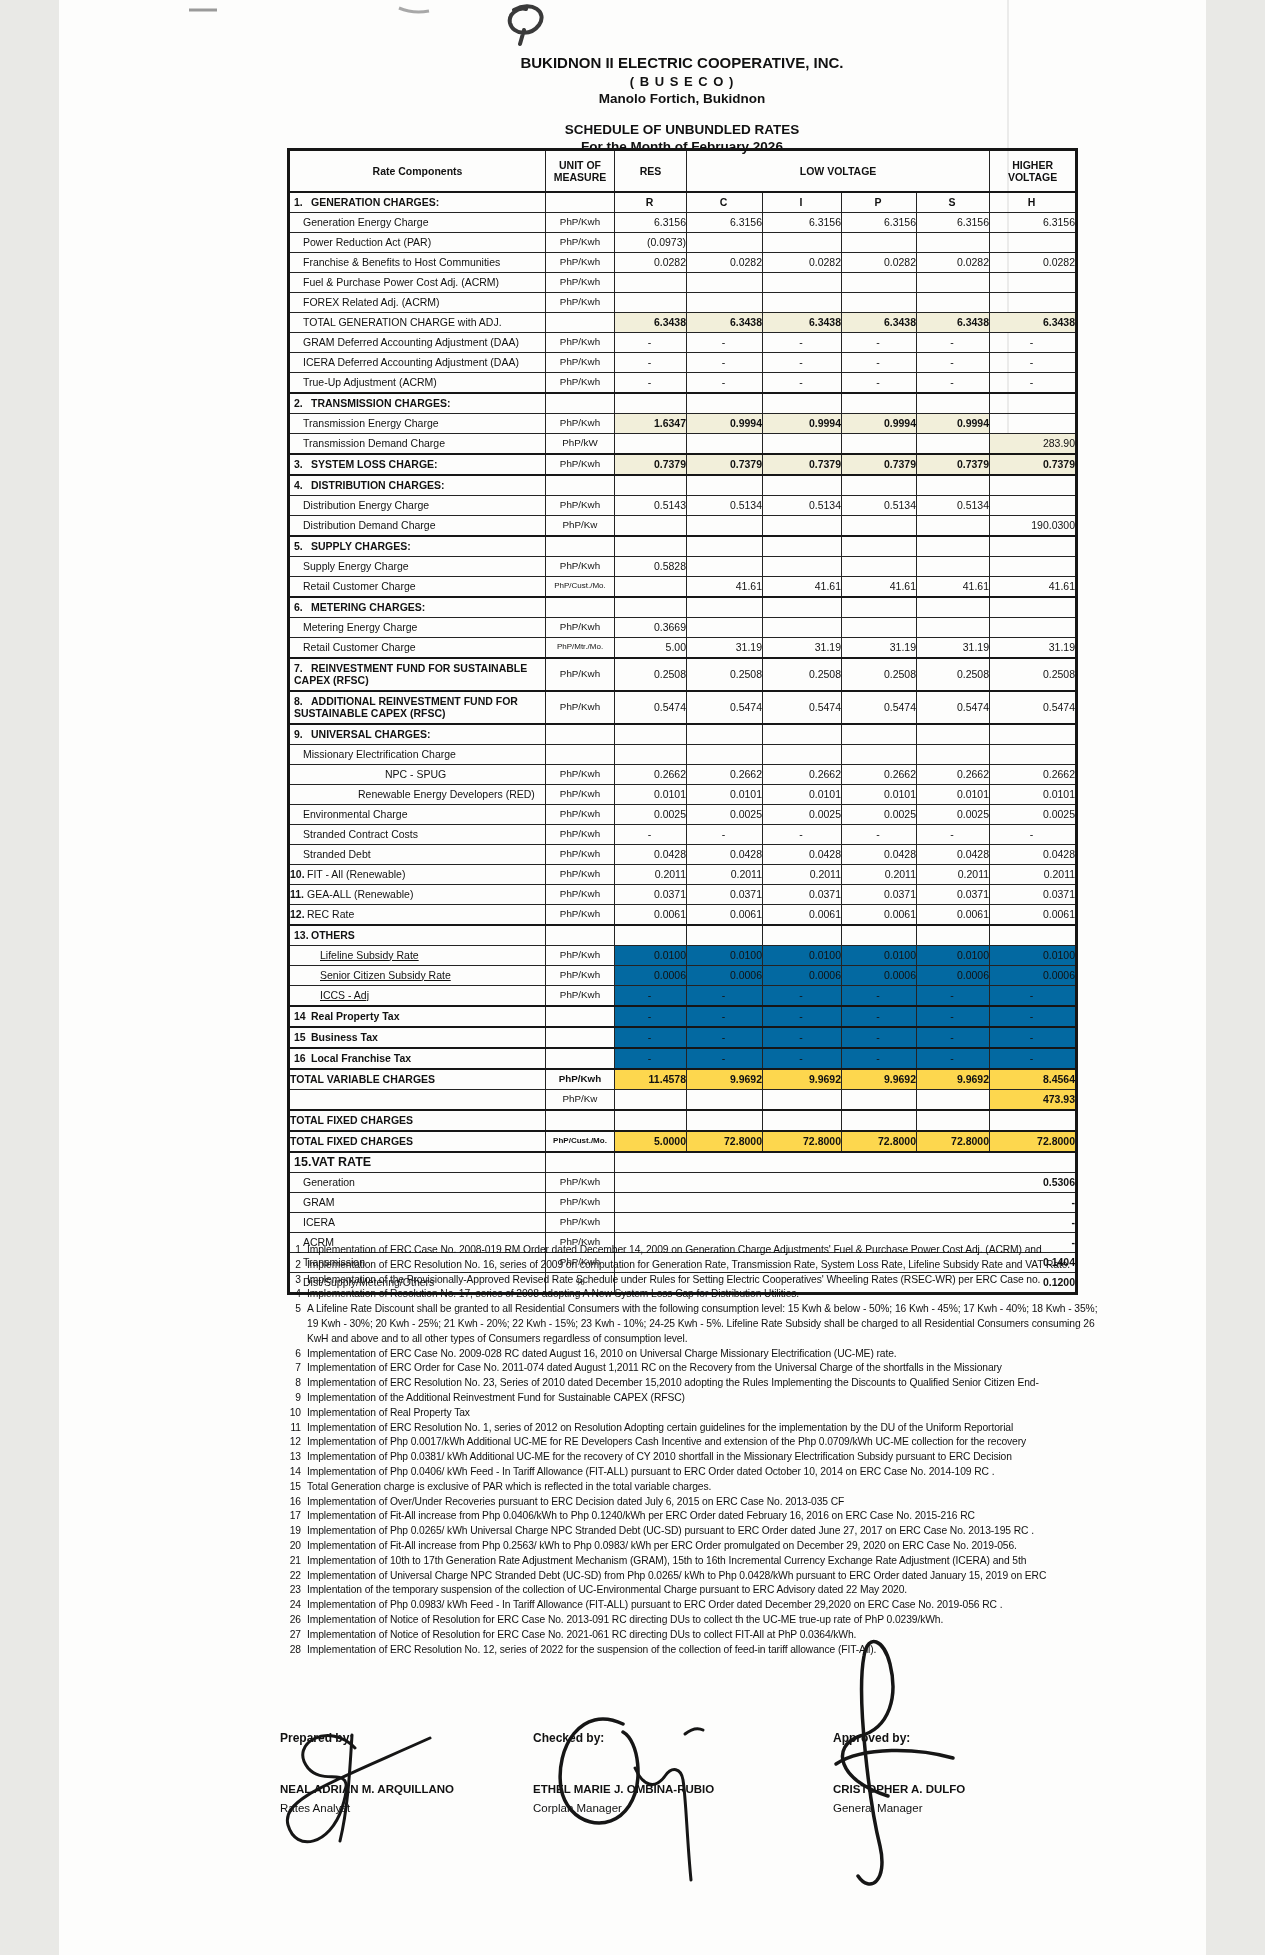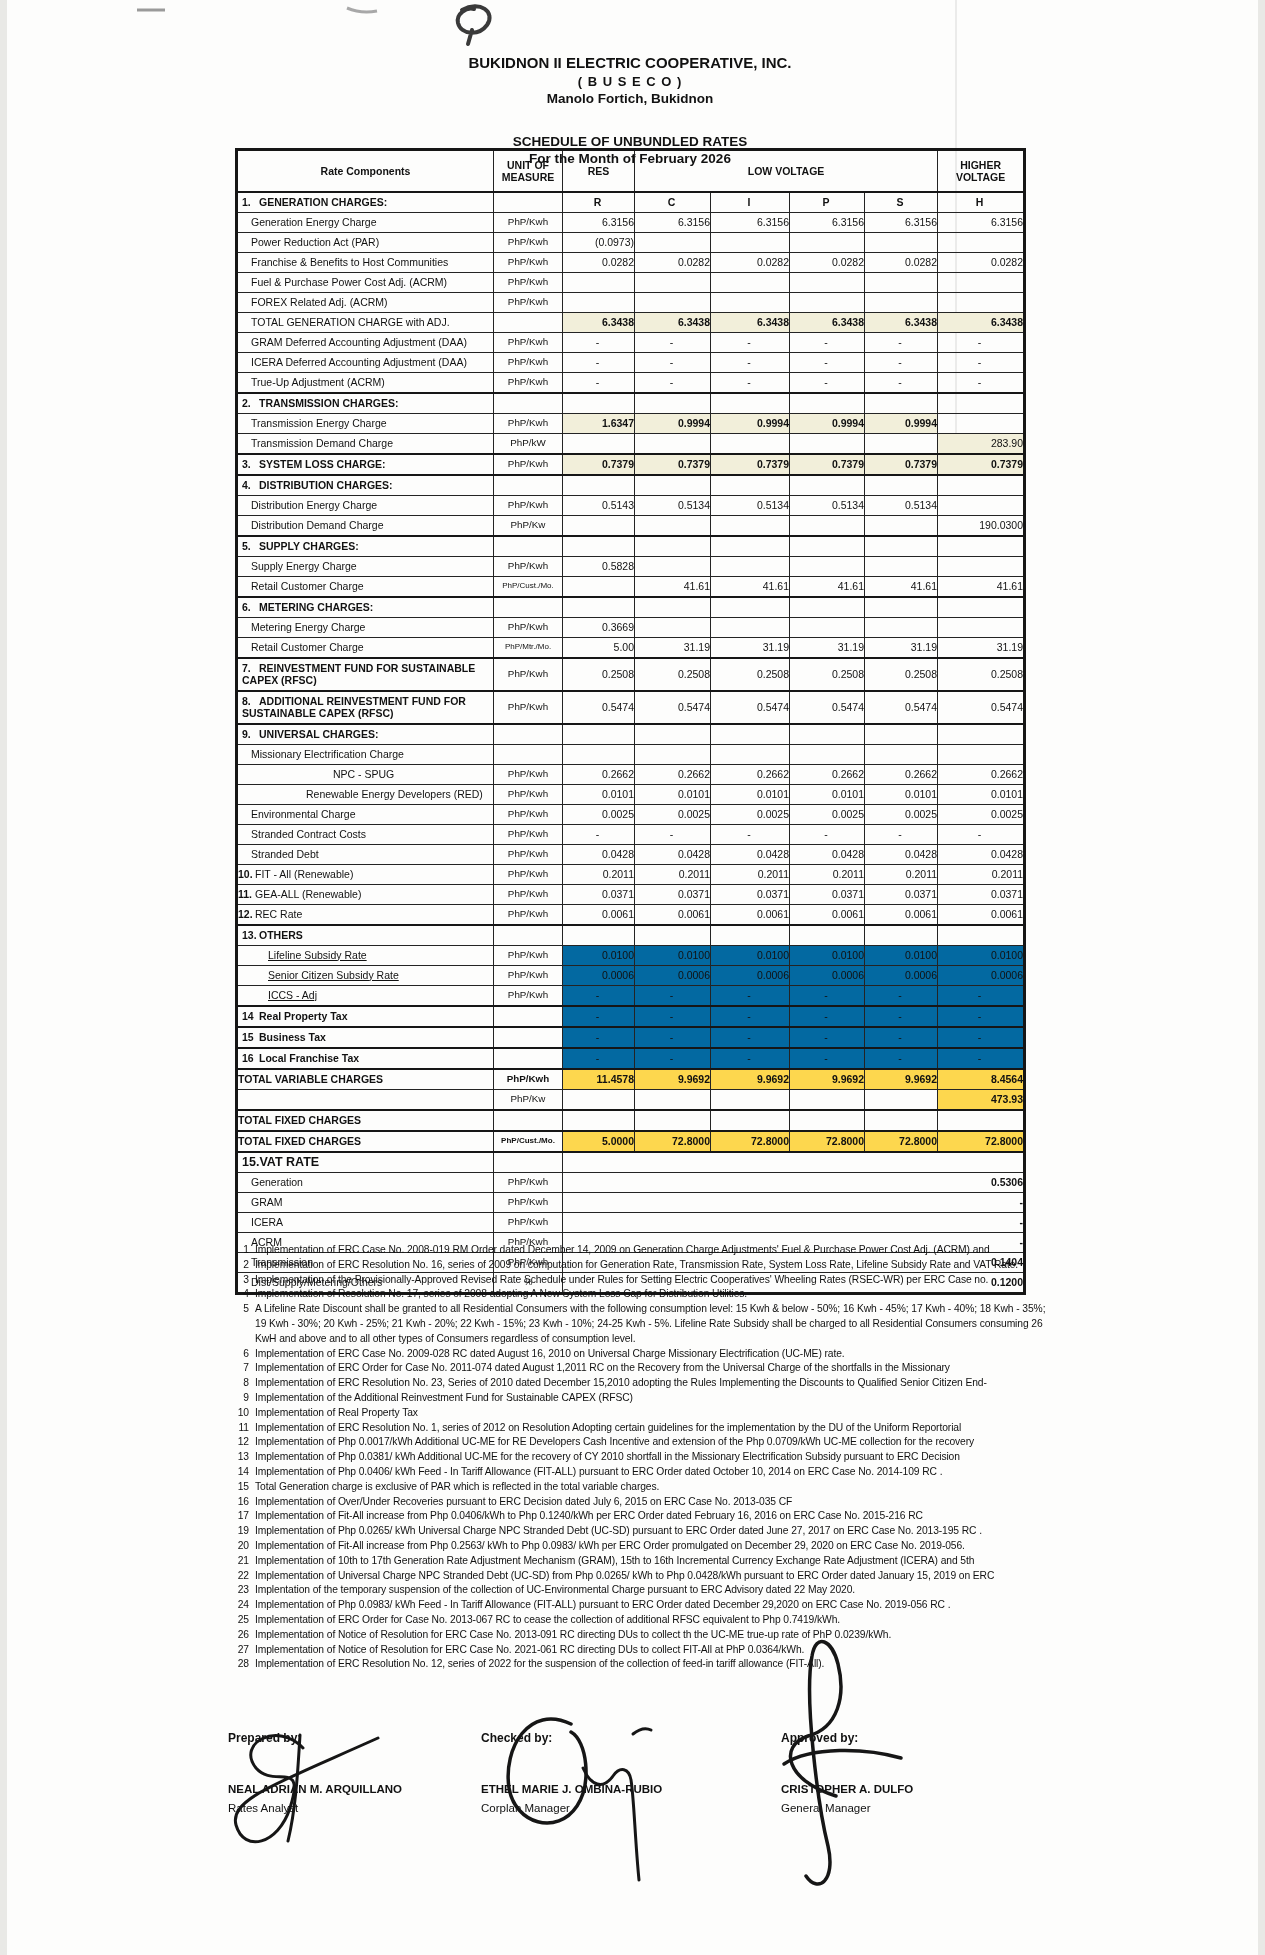--- a/index.html
+++ b/index.html
@@ -1,25 +1,25 @@
 <!DOCTYPE html>
 <html><head>
 <meta charset="utf-8">
 <style>
   html,body{margin:0;padding:0;background:#e9e9e6;}
-  .page{position:relative;width:1251px;height:1955px;background:#fdfdfc;margin:0 auto;
+  .page{position:relative;width:1147px;height:1955px;background:#fdfdfc;margin:0 auto;
         font-family:"Liberation Sans",sans-serif;color:#111;overflow:hidden;}
   .scanline{position:absolute;left:948px;top:0;width:2px;height:470px;background:#000;opacity:.07;}
   .artifact-top{position:absolute;left:0;top:0;}
 
   .doc-header{position:absolute;left:228px;top:54px;width:790px;text-align:center;font-weight:700;}
   .h-company{font-size:15px;}
   .h-acronym{font-size:13px;margin-top:3px;letter-spacing:1px;}
   .h-address{font-size:13.5px;margin-top:2px;}
-  .h-title{font-size:13.5px;margin-top:28px;}
+  .h-title{font-size:13.5px;margin-top:16px;}
   .h-subtitle{font-size:13.5px;margin-top:2px;}
 
   table.rates{position:absolute;left:228px;top:148px;width:788px;border-collapse:collapse;
               table-layout:fixed;border:3px solid #161616;font-size:10.5px;}
   table.rates th,table.rates td{border:1px solid #242424;padding:0;overflow:hidden;}
   table.rates th{height:40px;font-size:10.5px;font-weight:700;text-align:center;
                  border-bottom:2px solid #161616;line-height:1.15;}
   table.rates td{height:19px;line-height:1.1;}
   tr.tall td{height:31px;}
   td.label{text-align:left;padding-left:4px;}
@@ -680,24 +680,20 @@
       </div>
       <div class="fn">
         <span class="fn-num">23</span>
         <span class="fn-text">Implentation of the temporary suspension of the collection of UC-Environmental Charge pursuant to ERC Advisory dated 22 May 2020.</span>
       </div>
       <div class="fn">
         <span class="fn-num">24</span>
         <span class="fn-text">Implementation of Php 0.0983/ kWh Feed - In Tariff Allowance (FIT-ALL)  pursuant to ERC Order dated December 29,2020 on ERC Case No. 2019-056 RC .</span>
       </div>
       <div class="fn">
-        <span class="fn-num">25</span>
-        <span class="fn-text">Implementation of ERC Order for Case No. 2013-067 RC to cease the collection of additional RFSC equivalent to Php 0.7419/kWh.</span>
-      </div>
-      <div class="fn">
         <span class="fn-num">26</span>
         <span class="fn-text">Implementation of Notice of Resolution for ERC Case No. 2013-091 RC directing DUs to collect th the UC-ME true-up rate of PhP 0.0239/kWh.</span>
       </div>
       <div class="fn">
         <span class="fn-num">27</span>
         <span class="fn-text">Implementation of Notice of Resolution for ERC Case No. 2021-061 RC directing DUs to collect FIT-All at PhP 0.0364/kWh.</span>
       </div>
       <div class="fn">
         <span class="fn-num">28</span>
         <span class="fn-text">Implementation of ERC Resolution No. 12, series of 2022 for the suspension of the collection of feed-in tariff allowance (FIT-All).</span>

